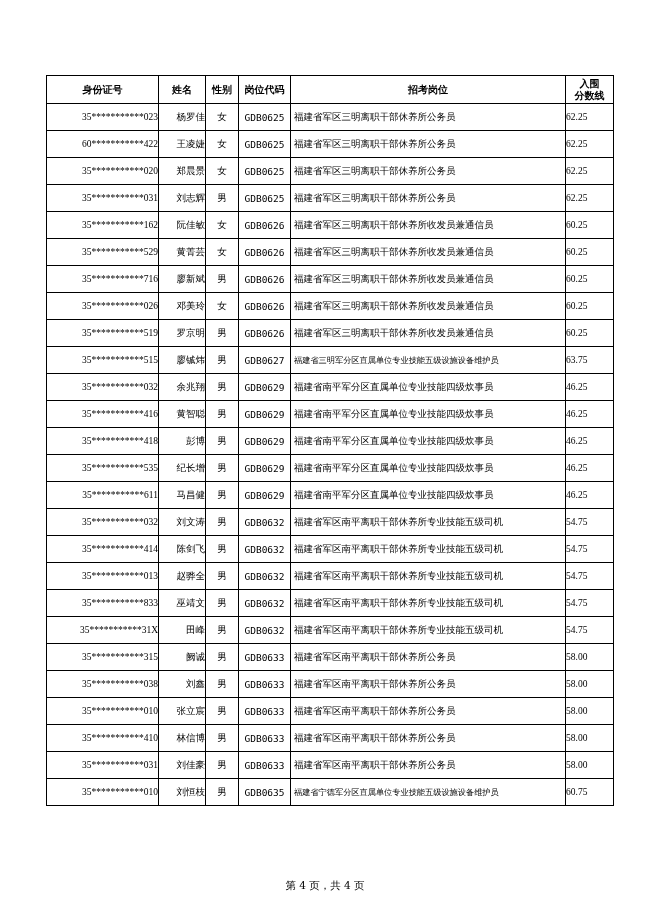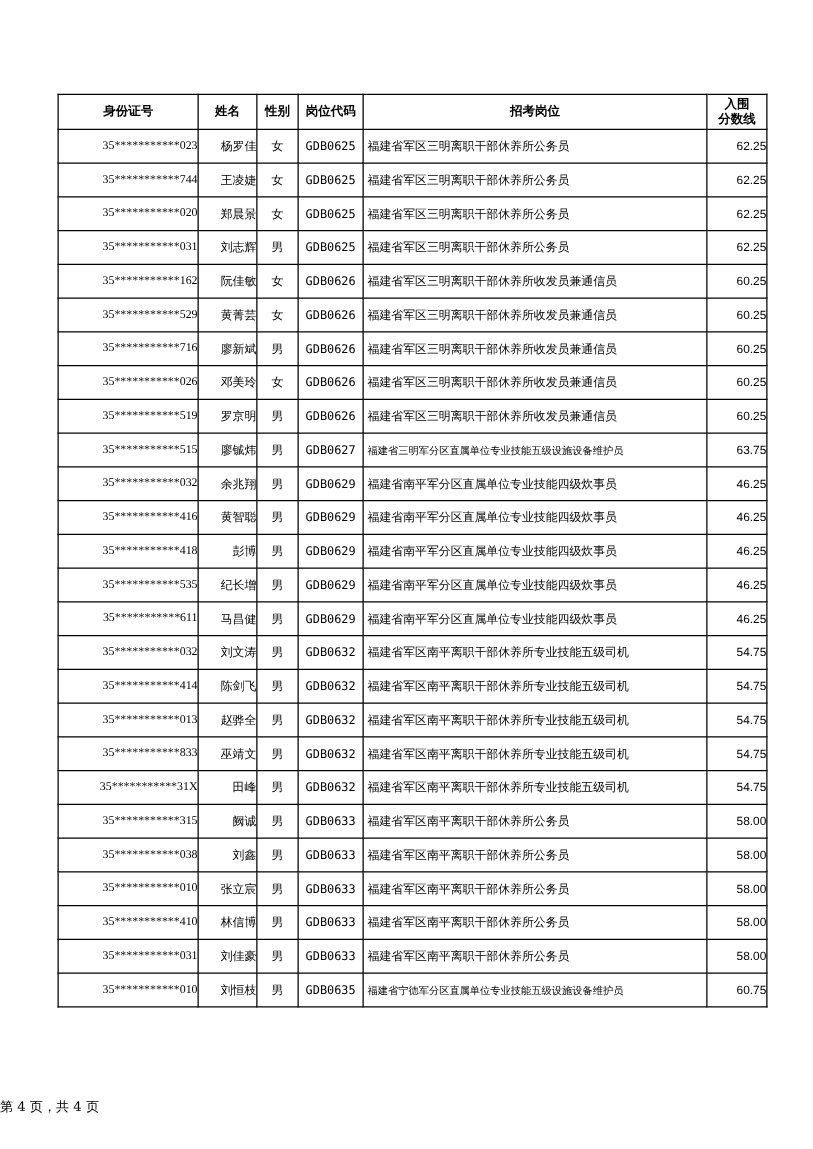--- a/index.html
+++ b/index.html
@@ -14,23 +14,23 @@
   table.grid tr > *:first-child { border-left: 1.5px solid #000; }
   table.grid tr > *:last-child { border-right: 1.5px solid #000; }
   table.grid thead tr th { border-top: 1.5px solid #000; }
   table.grid tbody tr:last-child td { border-bottom: 1.5px solid #000; }
   .c-id { text-align: right; font-family: Liberation Serif, serif; font-size: 9px; letter-spacing: 0; }
   .c-name { text-align: right; }
   .c-gender { text-align: center; }
   .c-code { text-align: center; font-family: "DejaVu Sans Mono", "Liberation Mono", monospace; font-size: 8.5px; }
   .c-post { text-align: left; padding-left: 3px !important; font-size: 9px; margin-left: 16px; }
   .c-post.long { font-size: 8.2px; }
-  .c-score { text-align: right; font-family: Liberation Sans, sans-serif; font-size: 9px; }
+  .c-score { text-align: left; font-family: Liberation Serif, serif; font-size: 9px; }
   .score-hdr span { display: block; }
-  .footer { position: absolute; left: 0; width: 650px; top: 879px; text-align: left;
+  .footer { position: absolute; left: 0; width: 650px; top: 879px; text-align: center;
             font-family: "DejaVu Serif", "Liberation Serif", serif; font-size: 10.5px; }
 </style>
 </head>
 <body>
 
 <div class="page">
   <table class="grid">
     <colgroup>
       <col style="width:112px">
       <col style="width:47px">
@@ -55,21 +55,21 @@
     <tbody id="rows">
         <tr>
           <td class="c-id">35***********023</td>
           <td class="c-name">杨罗佳</td>
           <td class="c-gender">女</td>
           <td class="c-code">GDB0625</td>
           <td class="c-post">福建省军区三明离职干部休养所公务员</td>
           <td class="c-score">62.25</td>
         </tr>
         <tr>
-          <td class="c-id">35***********744</td>
+          <td class="c-id">60***********422</td>
           <td class="c-name">王凌婕</td>
           <td class="c-gender">女</td>
           <td class="c-code">GDB0625</td>
           <td class="c-post">福建省军区三明离职干部休养所公务员</td>
           <td class="c-score">62.25</td>
         </tr>
         <tr>
           <td class="c-id">35***********020</td>
           <td class="c-name">郑晨景</td>
           <td class="c-gender">女</td>

